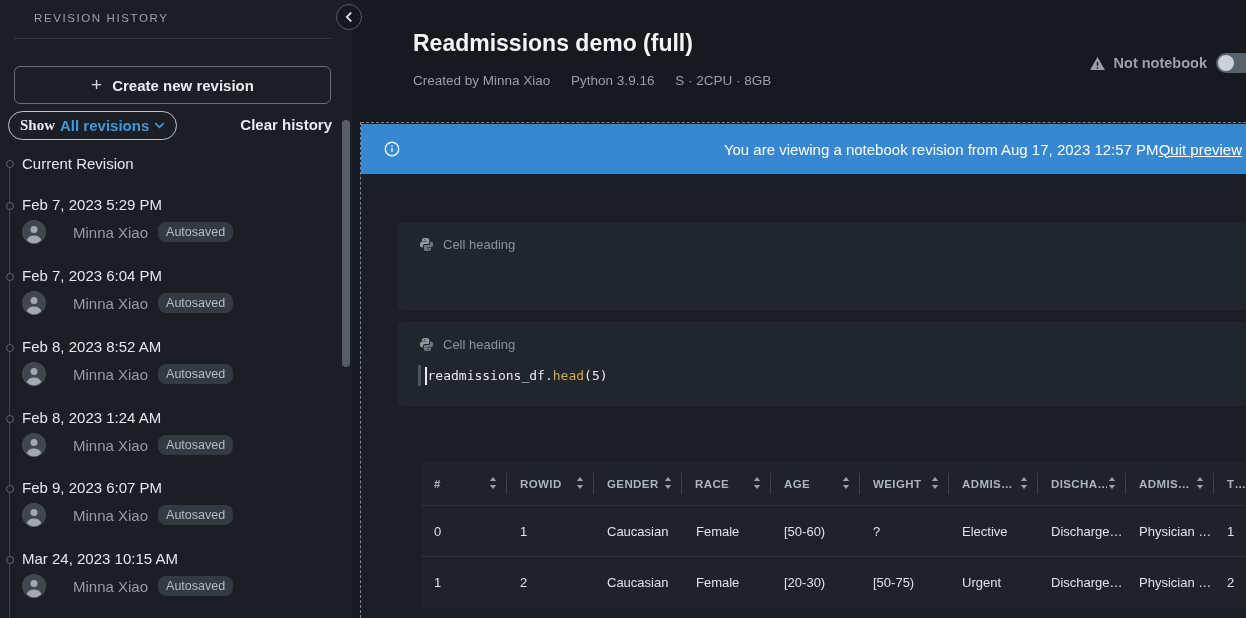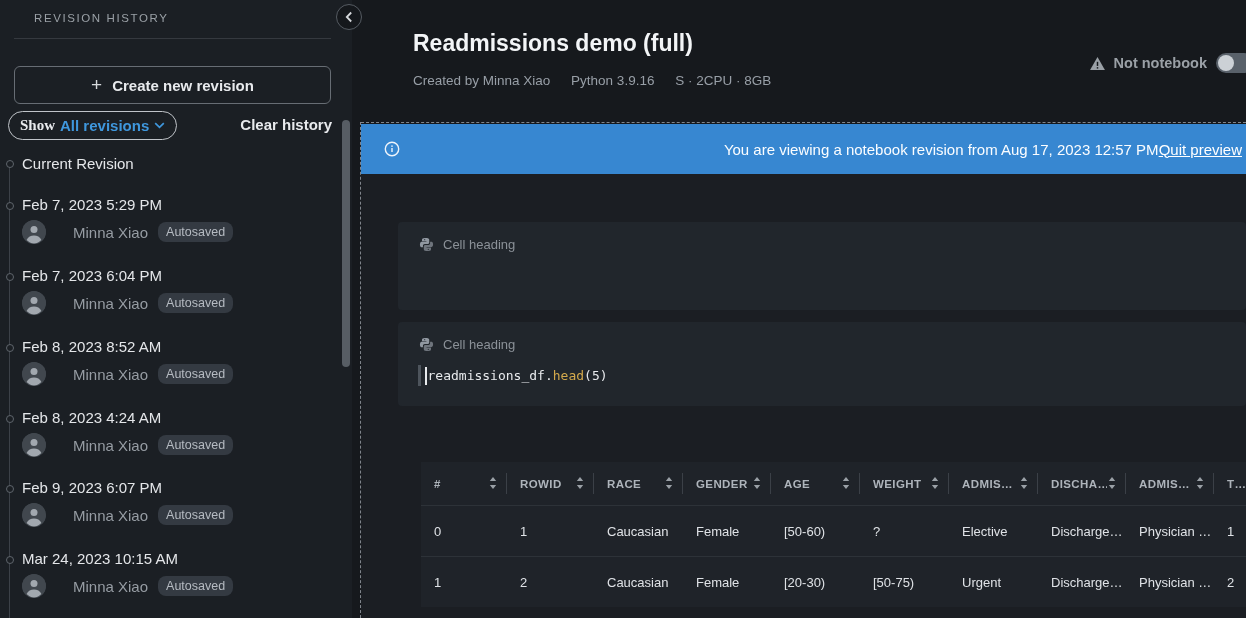--- a/index.html
+++ b/index.html
@@ -142,21 +142,21 @@
           <circle cx="12" cy="12" r="12" fill="#41474e"></circle>
           <circle cx="12" cy="9.6" r="3.5" fill="#a2a8af"></circle>
           <path d="M4.6 20c1.3-3.2 4.3-4.6 7.4-4.6s6.1 1.4 7.4 4.6c-1.9 2-4.5 3.4-7.4 3.4S6.5 22 4.6 20z" fill="#a2a8af"></path>
         </svg>
       </span>
       <span class="rev-author">Minna Xiao</span>
       <span class="rev-badge">Autosaved</span>
     </div>
   </div>
         <div class="rev-item" style="top: 409px;">
-    <div class="rev-date">Feb 8, 2023 4:24 AM</div>
+    <div class="rev-date">Feb 8, 2023 1:24 AM</div>
     <div class="rev-row">
       <span class="avatar">
         <svg viewBox="0 0 24 24" width="24" height="24">
           <circle cx="12" cy="12" r="12" fill="#41474e"></circle>
           <circle cx="12" cy="9.6" r="3.5" fill="#a2a8af"></circle>
           <path d="M4.6 20c1.3-3.2 4.3-4.6 7.4-4.6s6.1 1.4 7.4 4.6c-1.9 2-4.5 3.4-7.4 3.4S6.5 22 4.6 20z" fill="#a2a8af"></path>
         </svg>
       </span>
       <span class="rev-author">Minna Xiao</span>
       <span class="rev-badge">Autosaved</span>
@@ -277,30 +277,30 @@
             <span class="th-div"></span>
           </div>
           <div class="th" style="width: 87px;">
             <span class="th-lbl">ROWID</span>
             <svg class="sort" width="8" height="12" viewBox="0 0 8 12">
               <path d="M4 0l3.2 4H.8z" fill="#9aa0a6"></path>
               <path d="M4 12L.8 8h6.4z" fill="#9aa0a6"></path>
             </svg>
             <span class="th-div"></span>
           </div>
+          <div class="th" style="width: 88px;">
+            <span class="th-lbl">GENDER</span>
+            <svg class="sort" width="8" height="12" viewBox="0 0 8 12">
+              <path d="M4 0l3.2 4H.8z" fill="#9aa0a6"></path>
+              <path d="M4 12L.8 8h6.4z" fill="#9aa0a6"></path>
+            </svg>
+            <span class="th-div"></span>
+          </div>
           <div class="th" style="width: 89px;">
             <span class="th-lbl">RACE</span>
-            <svg class="sort" width="8" height="12" viewBox="0 0 8 12">
-              <path d="M4 0l3.2 4H.8z" fill="#9aa0a6"></path>
-              <path d="M4 12L.8 8h6.4z" fill="#9aa0a6"></path>
-            </svg>
-            <span class="th-div"></span>
-          </div>
-          <div class="th" style="width: 88px;">
-            <span class="th-lbl">GENDER</span>
             <svg class="sort" width="8" height="12" viewBox="0 0 8 12">
               <path d="M4 0l3.2 4H.8z" fill="#9aa0a6"></path>
               <path d="M4 12L.8 8h6.4z" fill="#9aa0a6"></path>
             </svg>
             <span class="th-div"></span>
           </div>
           <div class="th" style="width: 89px;">
             <span class="th-lbl">AGE</span>
             <svg class="sort" width="8" height="12" viewBox="0 0 8 12">
               <path d="M4 0l3.2 4H.8z" fill="#9aa0a6"></path>

